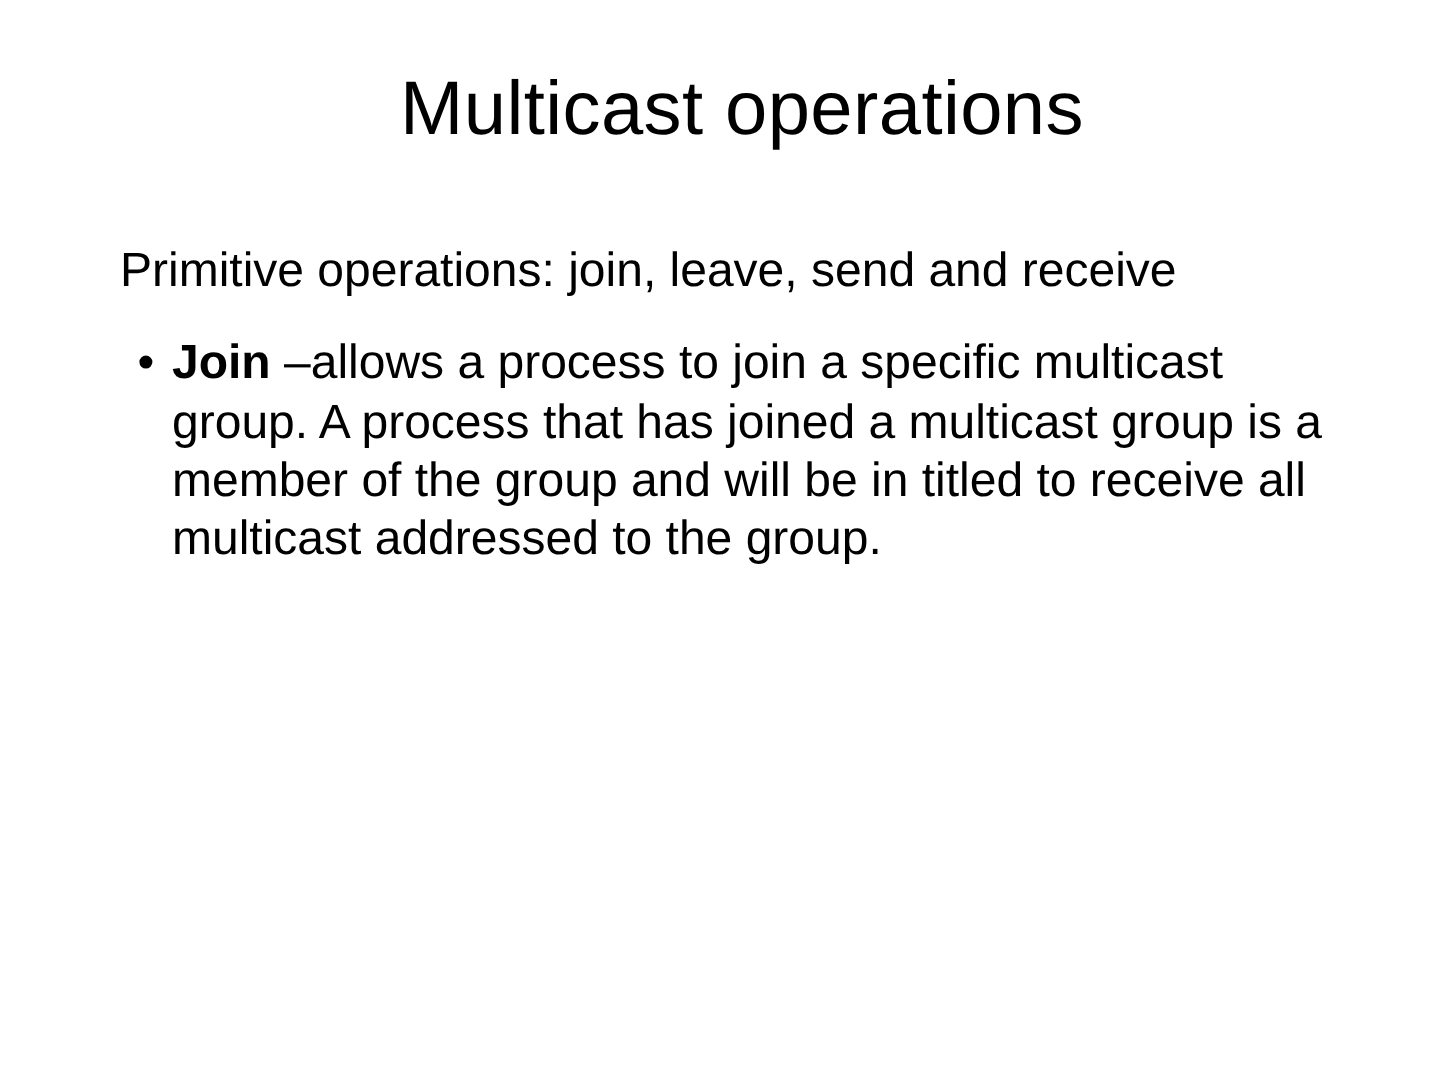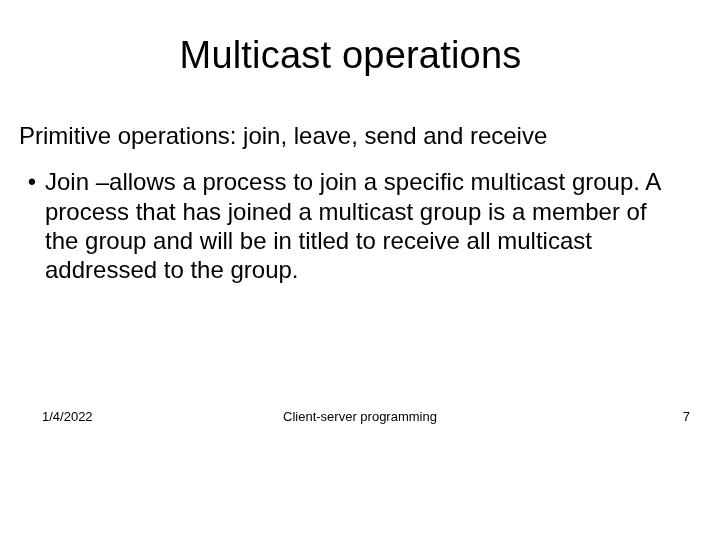--- a/index.html
+++ b/index.html
@@ -7,21 +7,21 @@
   body {
     font-family: Arial, Helvetica, sans-serif;
     background: #fff;
     color: #000;
     position: relative;
   }
   .slide {
     width: 720px;
     height: 446px;
     position: relative;
-    padding: 28px 38px 0 19px;
+    padding: 28px 38px 0 60px;
   }
   .title {
     font-size: 38px;
     font-weight: 400;
     text-align: center;
     margin-top: 6px;
     margin-bottom: 44px;
     letter-spacing: 0.2px;
   }
   .body {
@@ -39,21 +39,21 @@
     width: 26px;
     flex: 0 0 26px;
     text-align: center;
     font-size: 24px;
     line-height: 1.22;
   }
   .bullet-text {
     flex: 1 1 auto;
   }
   .bullet-text .term {
-    font-weight: 400;
+    font-weight: 700;
   }
   .footer {
     position: absolute;
     left: 0;
     right: 0;
     bottom: 22px;
     height: 18px;
     font-size: 13px;
     color: #000;
   }
@@ -84,18 +84,13 @@
   <div class="body">
     <div class="intro">Primitive operations: join, leave, send and receive</div>
     <div class="bullet-row">
       <div class="bullet-marker">•</div>
       <div class="bullet-text">
         <span class="term">Join</span><span> –allows a process to join a specific multicast group.  A process that has joined a multicast group is a member of the group and will be in titled to receive all multicast addressed to the group.</span>
       </div>
     </div>
   </div>
 
-  <div class="footer">
-    <div class="footer-date">1/4/2022</div>
-    <div class="footer-center">Client-server programming</div>
-    <div class="footer-page">7</div>
-  </div>
 </div>
 
 </body></html>

